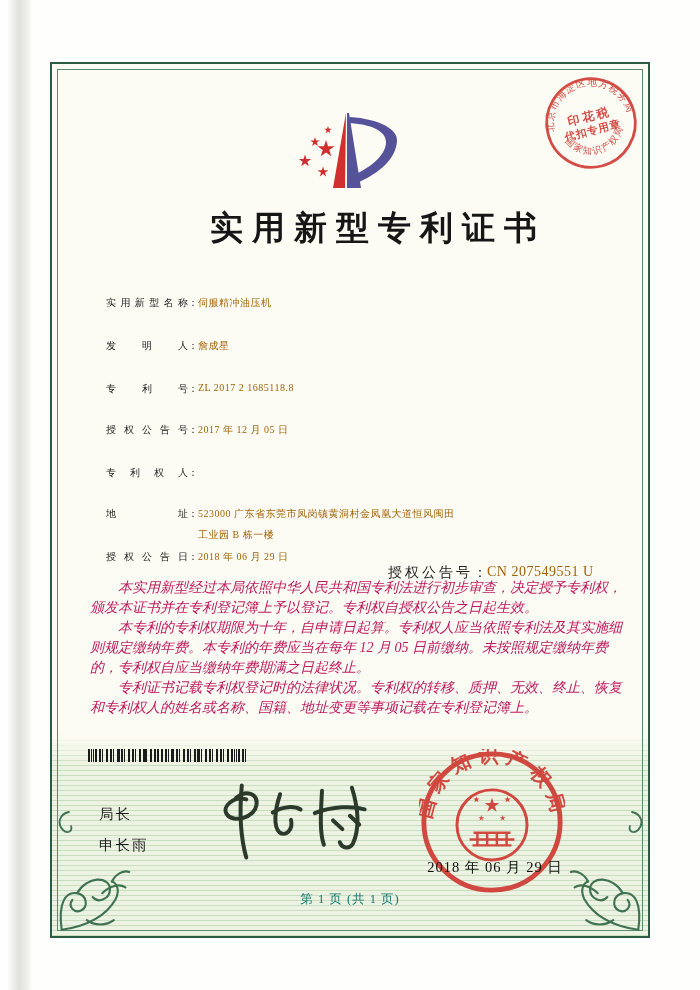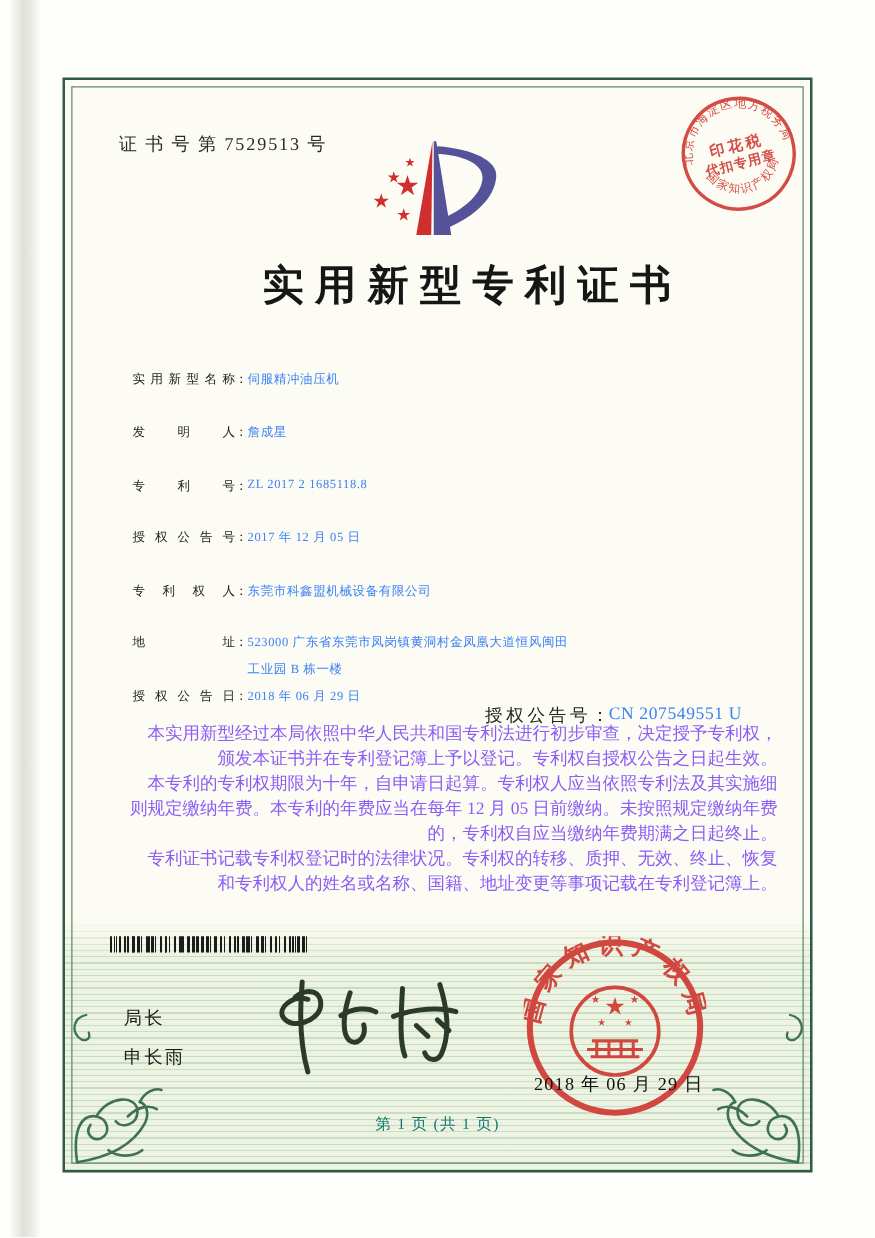--- a/index.html
+++ b/index.html
@@ -18,26 +18,26 @@
   .frame-inner{position:absolute;left:57px;top:69px;width:586px;height:862px;
         border:1px solid #5d8a6e;z-index:3;box-sizing:border-box;}
   .cert-no{position:absolute;left:95px;top:106px;font-size:14.5px;letter-spacing:1.5px;color:#2a2a2a;z-index:5;}
   .logo{position:absolute;left:286px;top:103px;z-index:5;}
   .title{position:absolute;left:50px;top:206px;width:656px;text-align:center;font-size:33px;
         font-weight:700;letter-spacing:9px;color:#161616;z-index:5;}
   .field-row{position:absolute;left:90px;z-index:5;font-size:10px;display:flex;align-items:flex-start;white-space:nowrap;margin-left:16px;}
   .f-label{display:inline-block;width:82px;text-align:justify;text-align-last:justify;
         text-justify:inter-character;color:#222;}
   .f-colon::before{content:"：";}
-  .f-value{color:#3b82f6;letter-spacing:.5px;}
+  .f-value{color:#a16207;letter-spacing:.5px;}
   .f-value .l2{margin-top:7px;}
   .grant-right{position:absolute;left:388px;top:564px;z-index:5;font-size:14px;display:flex;white-space:nowrap;}
   .grant-right .f-label{width:auto;letter-spacing:3px;}
   .body-text{position:absolute;left:90px;top:578px;width:532px;z-index:5;font-size:14px;
-        line-height:20px;color:#8b5cf6;text-align:right;}
+        line-height:20px;color:#be185d;font-style:italic;}
   .body-text p{margin:0;text-indent:2em;}
   .barcode{position:absolute;left:88px;top:749px;width:158px;height:13px;z-index:5;
         background:
           repeating-linear-gradient(90deg,#1b1b1b 0 2px,rgba(0,0,0,0) 2px 3px,#1b1b1b 3px 4px,rgba(0,0,0,0) 4px 7px,#1b1b1b 7px 9px,rgba(0,0,0,0) 9px 11px),
           repeating-linear-gradient(90deg,rgba(0,0,0,0) 0 5px,#1b1b1b 5px 6px,rgba(0,0,0,0) 6px 13px);}
   .director-label{position:absolute;left:99px;top:805px;font-size:14.5px;letter-spacing:2px;z-index:5;}
   .director-name{position:absolute;left:99px;top:836px;font-size:14.5px;letter-spacing:2px;z-index:5;}
   .signature{position:absolute;left:203px;top:780px;z-index:5;transform:rotate(-2deg);}
   .seal{position:absolute;left:419px;top:749px;z-index:6;opacity:.92;}
   .seal-date{position:absolute;left:420px;top:858px;width:150px;text-align:center;font-size:14.5px;
@@ -56,21 +56,20 @@
 <body>
 
 <div class="page">
 
   <div class="scan-left"></div>
   <div class="inner-bg"></div>
   <div class="green-panel"></div>
   <div class="frame-outer"></div>
   <div class="frame-inner"></div>
 
-  <div class="cert-no">证 书 号 第 7529513 号</div>
 
   <svg class="logo" width="134" height="96" viewBox="0 0 134 96">
     <g fill="#d12f2f">
       <path transform="translate(40,46) scale(9)" d="M0,-1 L0.224,-0.309 0.951,-0.309 0.363,0.118 0.588,0.809 0,0.382 -0.588,0.809 -0.363,0.118 -0.951,-0.309 -0.224,-0.309 Z"></path>
       <path transform="translate(19,58) scale(6.5)" d="M0,-1 L0.224,-0.309 0.951,-0.309 0.363,0.118 0.588,0.809 0,0.382 -0.588,0.809 -0.363,0.118 -0.951,-0.309 -0.224,-0.309 Z"></path>
       <path transform="translate(29,39) scale(5)" d="M0,-1 L0.224,-0.309 0.951,-0.309 0.363,0.118 0.588,0.809 0,0.382 -0.588,0.809 -0.363,0.118 -0.951,-0.309 -0.224,-0.309 Z"></path>
       <path transform="translate(42,27) scale(4)" d="M0,-1 L0.224,-0.309 0.951,-0.309 0.363,0.118 0.588,0.809 0,0.382 -0.588,0.809 -0.363,0.118 -0.951,-0.309 -0.224,-0.309 Z"></path>
       <path transform="translate(37,69) scale(5.5)" d="M0,-1 L0.224,-0.309 0.951,-0.309 0.363,0.118 0.588,0.809 0,0.382 -0.588,0.809 -0.363,0.118 -0.951,-0.309 -0.224,-0.309 Z"></path>
       <path d="M60,10 L47,85 L59,85 Z"></path>
     </g>
@@ -114,21 +113,20 @@
     <span class="f-value">ZL 2017 2 1685118.8</span>
   </div>
   <div class="field-row" style="top:423px">
     <span class="f-label">授权公告号</span>
       <span class="f-colon"></span>
     <span class="f-value">2017 年 12 月 05 日</span>
   </div>
   <div class="field-row" style="top:466px">
     <span class="f-label">专利权人</span>
       <span class="f-colon"></span>
-    <span class="f-value">东莞市科鑫盟机械设备有限公司</span>
   </div>
   <div class="field-row" style="top:507px">
     <span class="f-label">地址</span>
       <span class="f-colon"></span>
     <span class="f-value">
       <span class="l1" style="display:block">523000 广东省东莞市凤岗镇黄洞村金凤凰大道恒风闽田</span>
       <span class="l2" style="display:block">工业园 B 栋一楼</span>
     </span>
   </div>
   <div class="field-row" style="top:550px">

